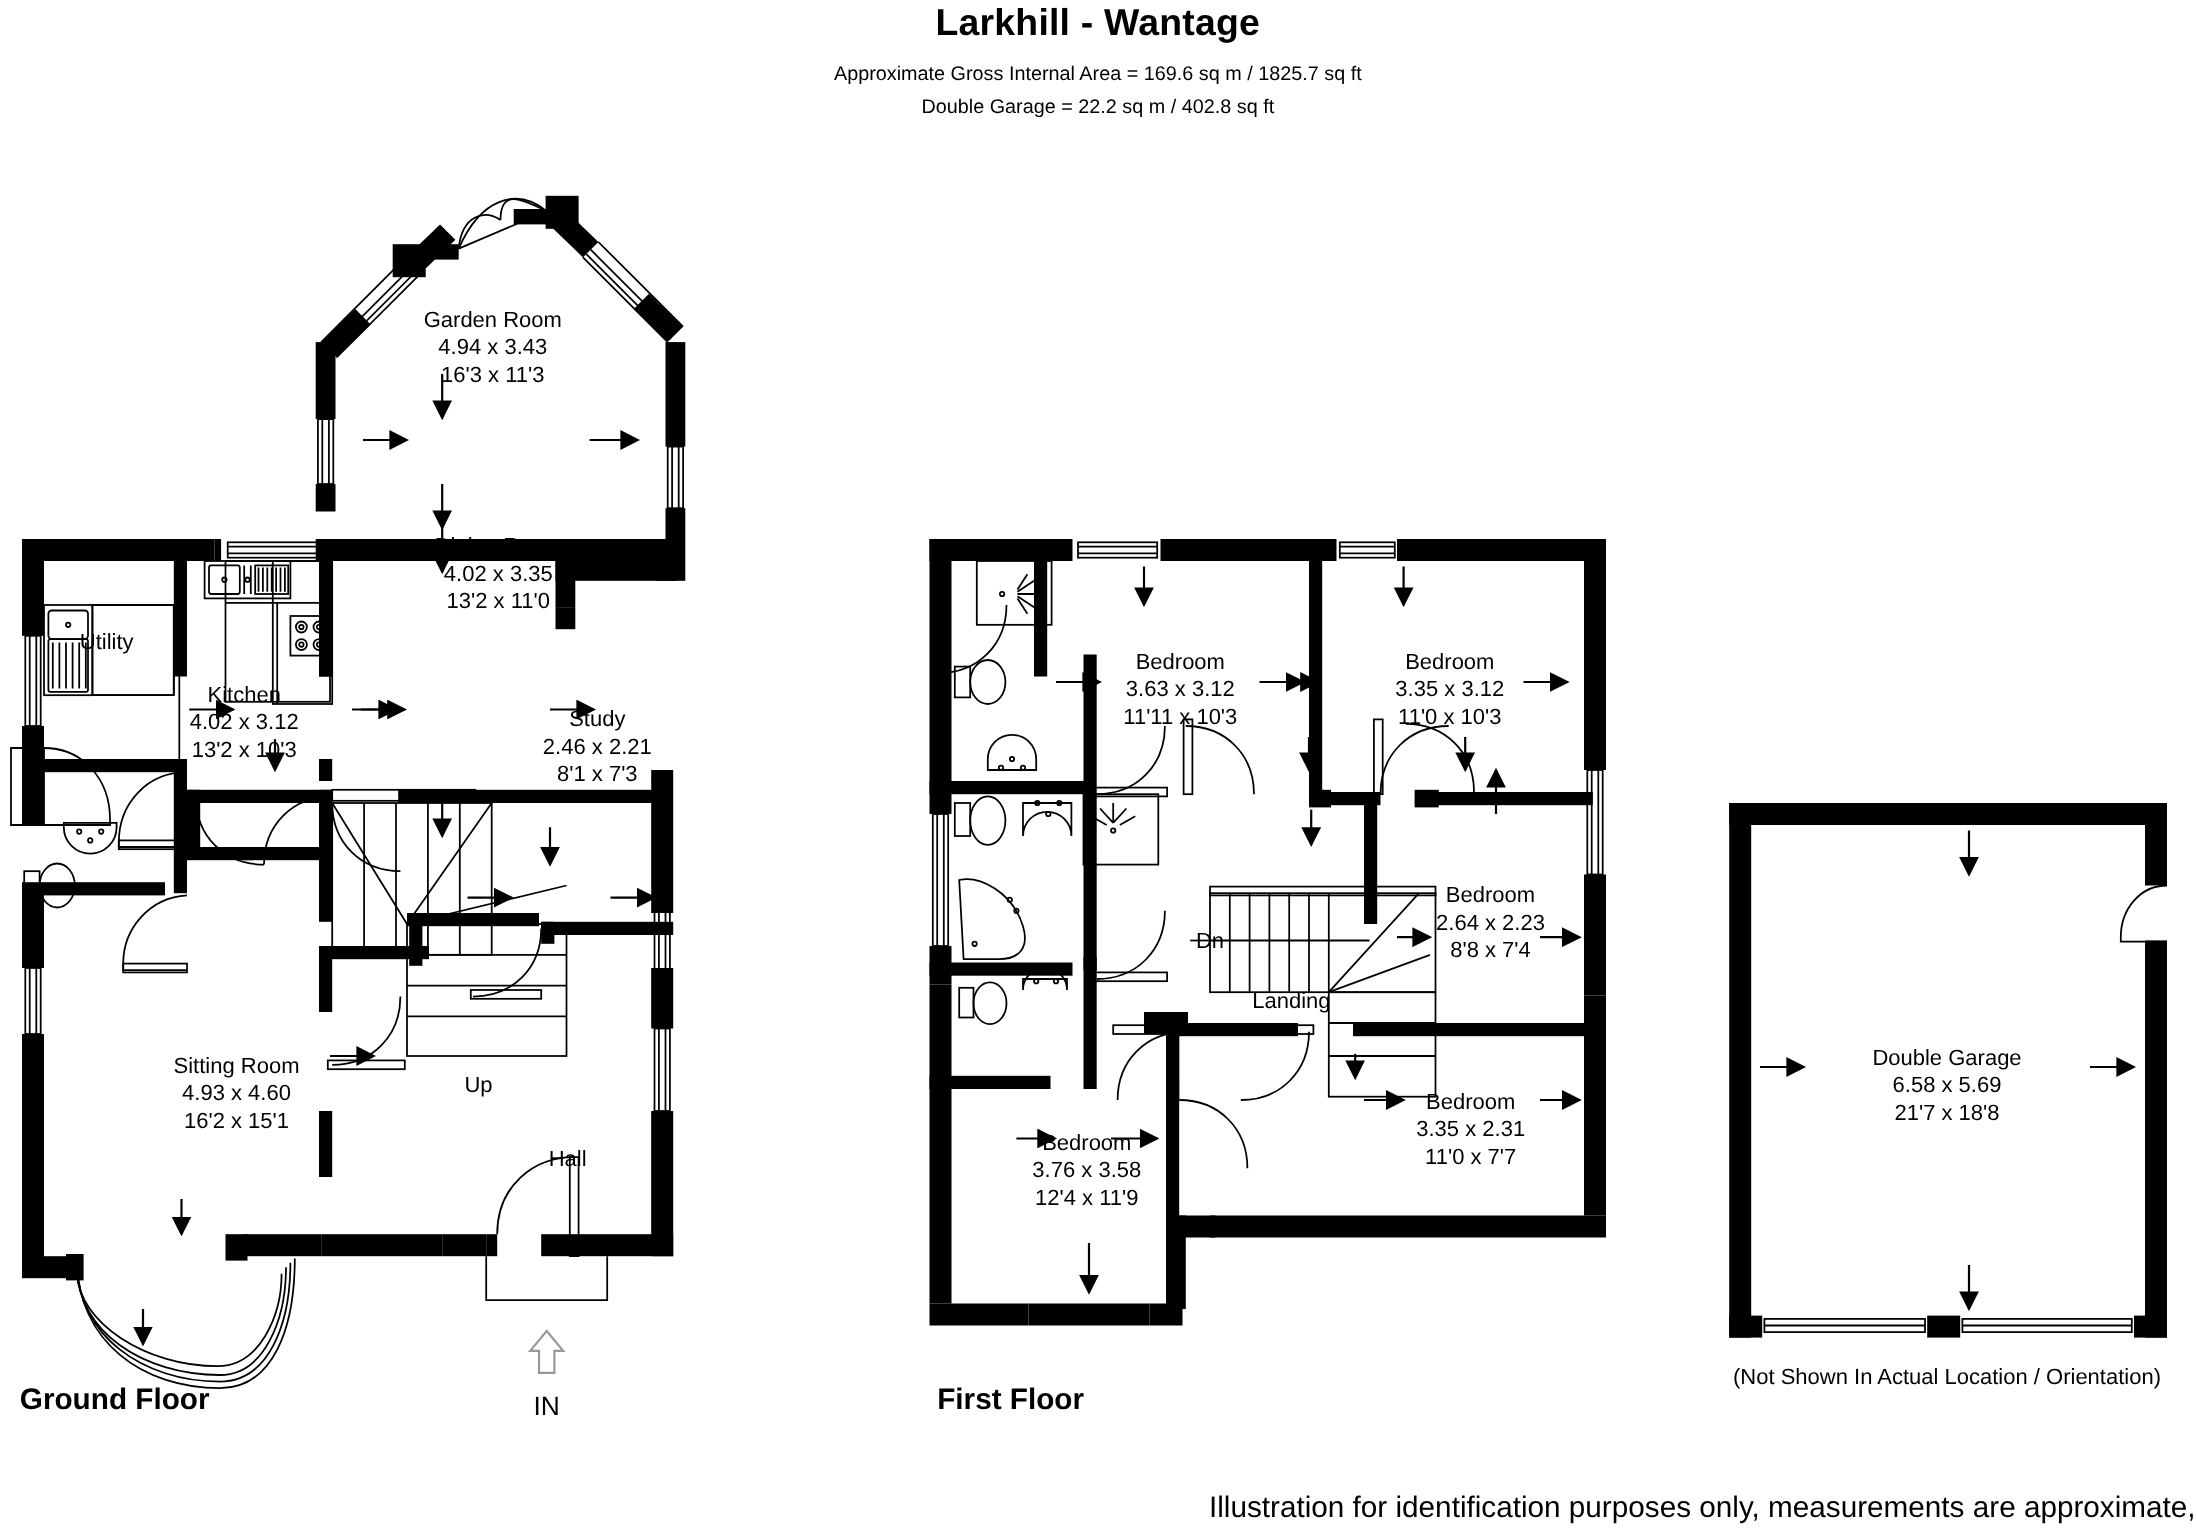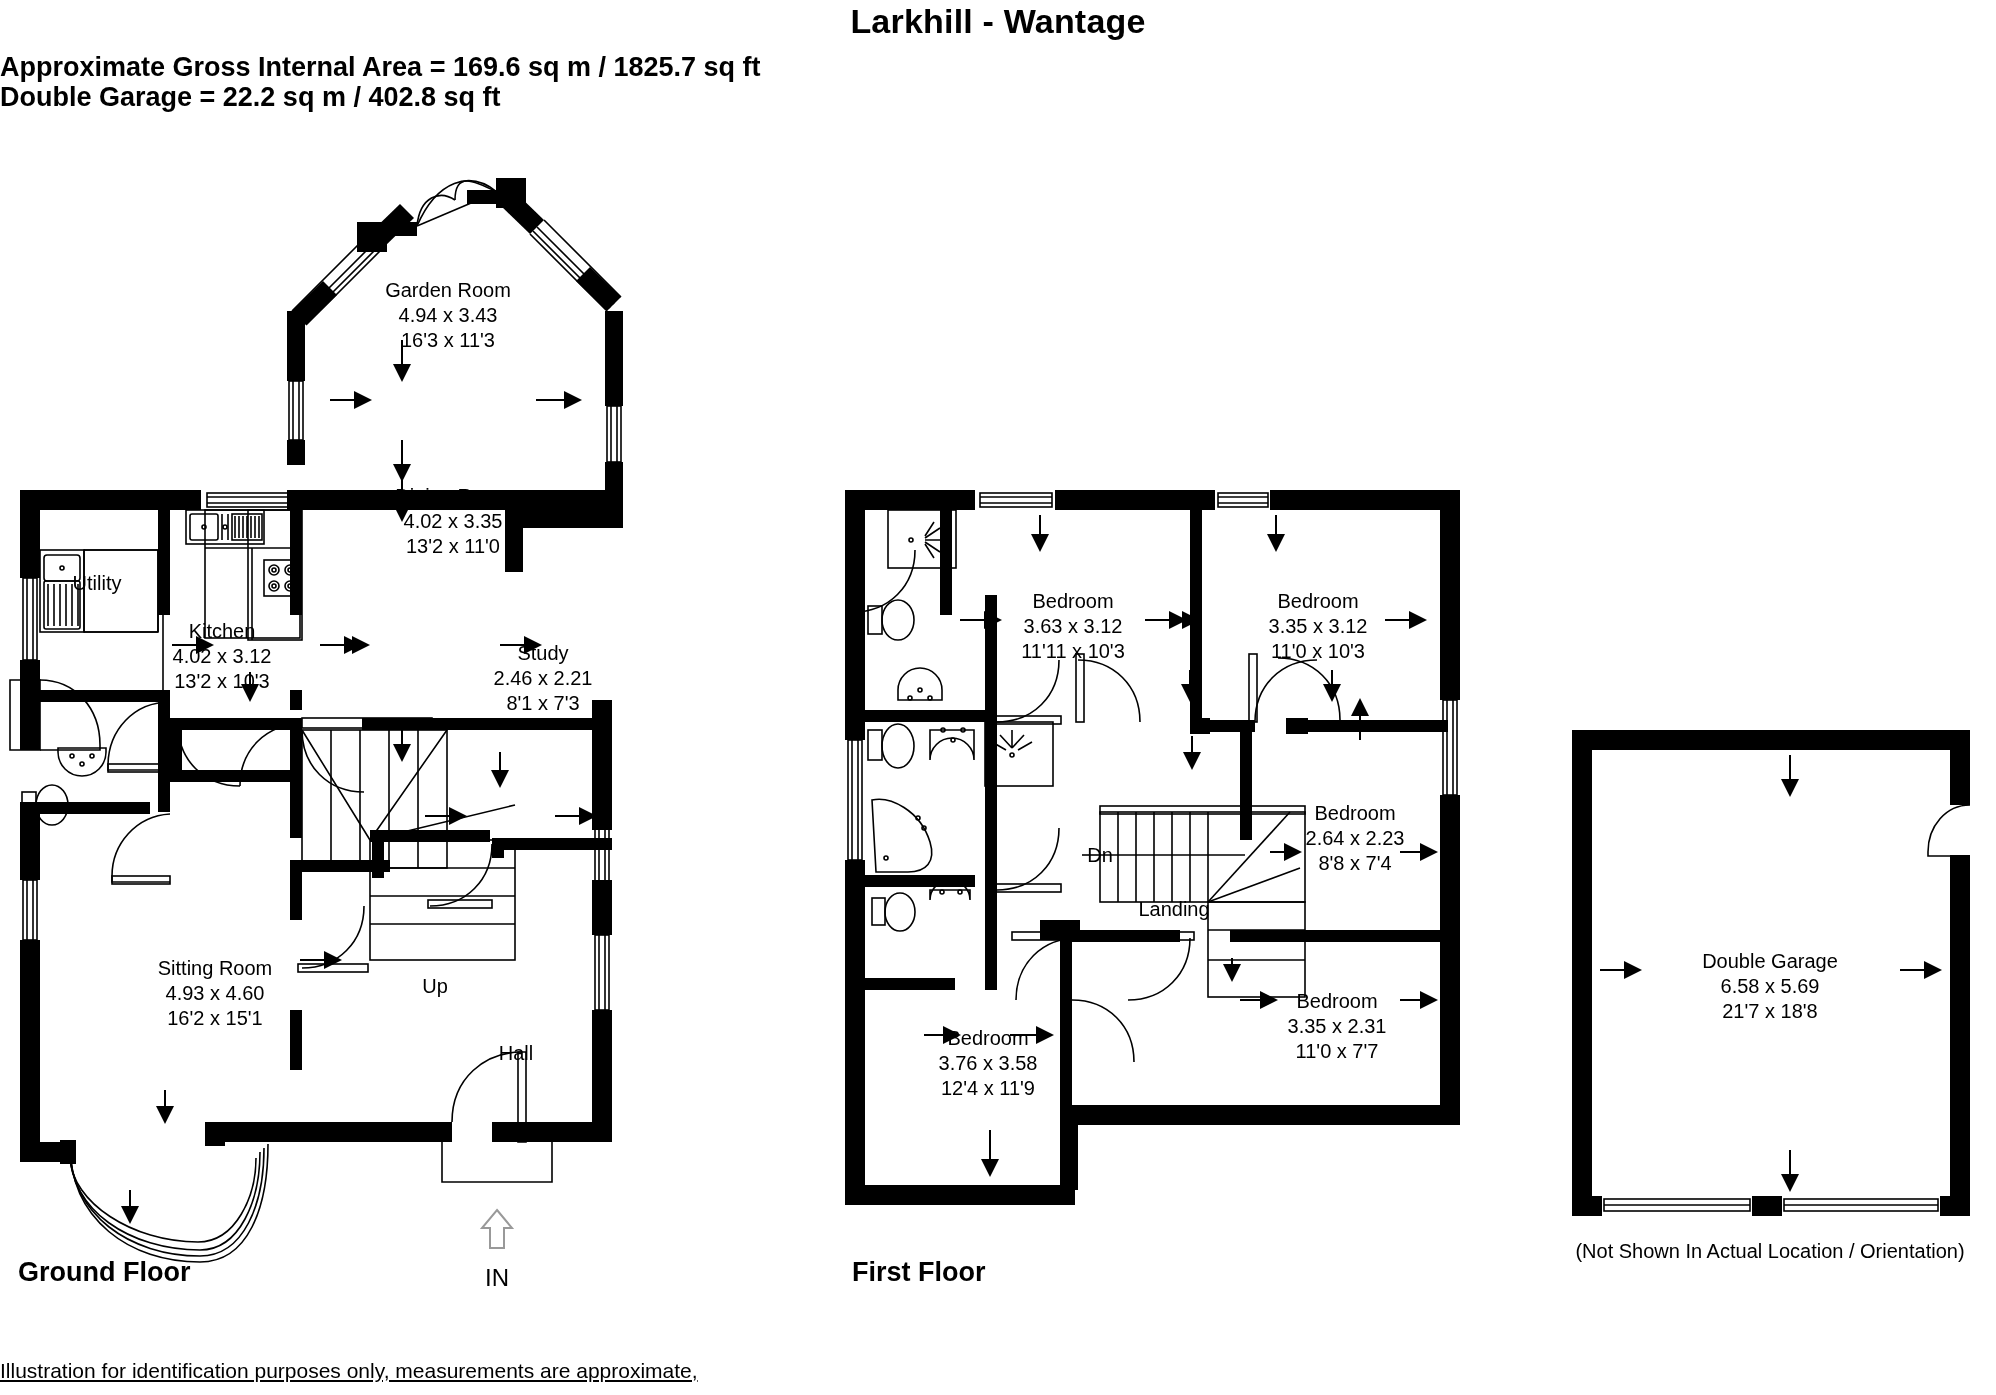--- a/index.html
+++ b/index.html
@@ -1,31 +1,31 @@
 <!DOCTYPE html>
 <html><head>
 <meta charset="utf-8">
 <style>
   html,body{margin:0;padding:0;background:#fff;}
   body{width:1996px;height:1395px;position:relative;font-family:"Liberation Sans",sans-serif;color:#000;overflow:hidden;}
   .wrap{position:absolute;inset:0;border-radius:23px;}
   
   #title{position:absolute;left:0;right:0;top:2px;text-align:center;font-size:34px;font-weight:bold;letter-spacing:.2px;}
-  #sub{position:absolute;left:0;right:0;top:52px;text-align:left;font-size:27px;line-height:30px;font-weight:bold;}
+  #sub{position:absolute;left:0;right:0;top:52px;text-align:center;font-size:18px;line-height:30px;}
   #sub div{white-space:nowrap;}
   
   svg{position:absolute;left:0;top:0;width:1996px;height:1395px;}
   .w{fill:#000;}    
   .thin1{fill:none;stroke:#000;stroke-width:1.6;}
   .dim{fill:none;stroke:#000;stroke-width:2;}
   .lbl{font-family:"Liberation Sans",sans-serif;font-size:20px;text-anchor:middle;fill:#000;}
   .floorlbl{font-family:"Liberation Sans",sans-serif;font-size:27px;font-weight:bold;fill:#000;}
   .note{font-family:"Liberation Sans",sans-serif;font-size:20px;text-anchor:middle;fill:#000;}
   
-  #foot{position:absolute;left:0;right:0;bottom:10px;text-align:left;font-size:21px;line-height:29px;text-decoration:underline;}
+  #foot{position:absolute;left:0;right:0;bottom:10px;text-align:right;font-size:27px;line-height:29px;}
 </style>
 </head>
 <body>
 
 <div class="wrap">
 
   <div id="title">Larkhill - Wantage</div>
 
   <div id="sub">
     <div>Approximate Gross Internal Area = 169.6 sq m / 1825.7 sq ft</div>

